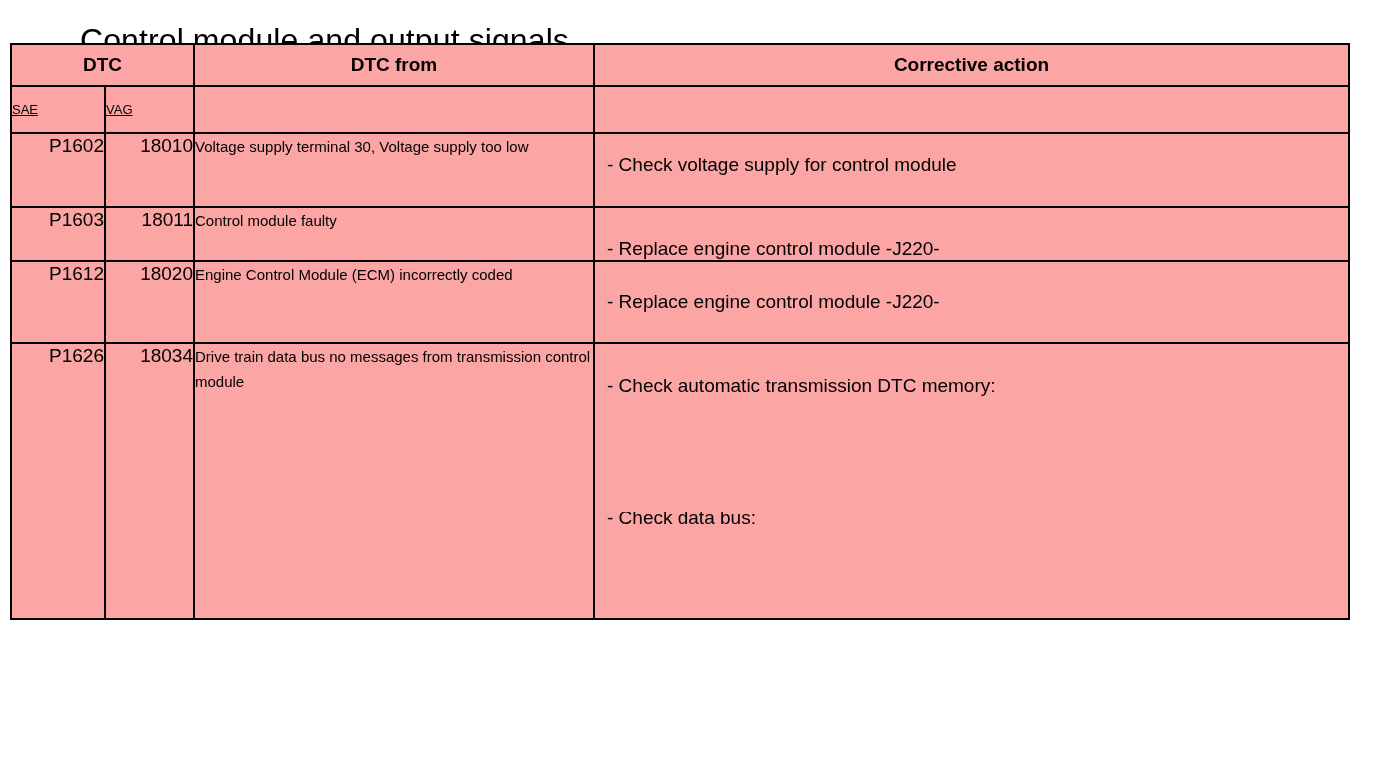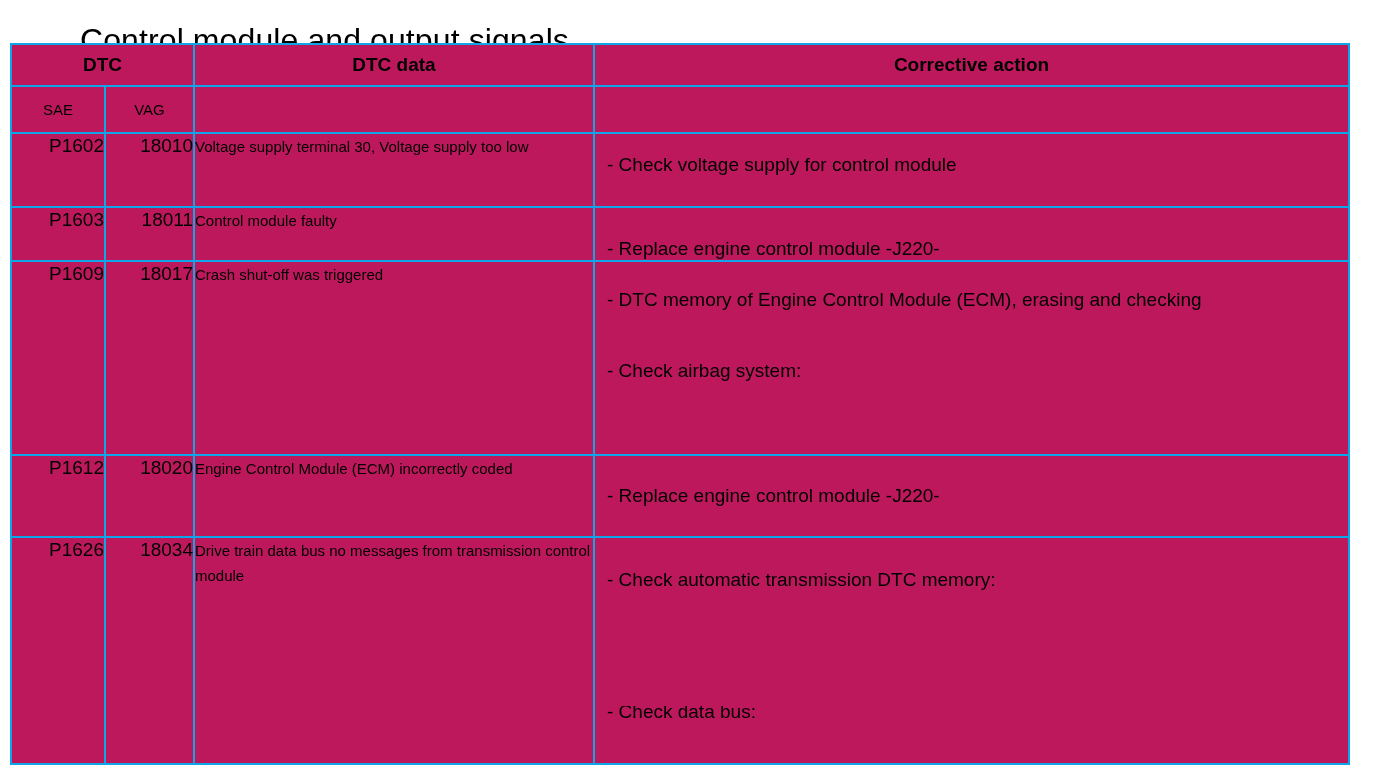--- a/index.html
+++ b/index.html
@@ -33,48 +33,48 @@
   .dtc-table {
     position: absolute;
     left: 10px;
     top: 43px;
     width: 1338px;
     border-collapse: collapse;
     table-layout: fixed;
   }
   .dtc-table td,
   .dtc-table th {
-    border: 2px solid #0ea5e9;
+    border: 2px solid #000000;
     vertical-align: top;
     padding: 0;
-    background: #be185d;
+    background: #fca5a5;
   }
 
   
   col.c-sae  { width: 94px;  }
   col.c-vag  { width: 89px;  }
   col.c-text { width: 400px; }
   col.c-corr { width: 755px; }
 
   
   .hdr {
     text-align: center;
     font-weight: bold;
     font-size: 19px;
     height: 40px;
     line-height: 40px;
     vertical-align: middle;
   }
   .hdr-sub {
-    text-align: center;
     font-weight: 400;
-    font-size: 15px;
+    font-size: 13px;
     height: 45px;
     line-height: 45px;
     vertical-align: middle;
+    text-decoration: underline;
   }
   .hdr-blank { height: 45px; }
 
   
   .code-cell {
     text-align: right;
     font-size: 19px;
     line-height: 24px;
     padding-top: 10px;
   }
@@ -93,21 +93,21 @@
     position: absolute;
     left: 12px;
     right: 8px;
   }
 
   
   .r1 { height: 74px;  }
   .r2 { height: 54px; padding-left: 33px;  }
   .r3 { height: 194px; }
   .r4 { height: 82px;  }
-  .r5 { height: 227px; padding-left: 16px; }
+  .r5 { height: 276px; padding-left: 16px; }
 
   
   .off-a { top: 18px; }
   .off-b { top: 28px; }
   .off-c { top: 25px; }
   .off-d { top: 96px; }
   .off-e { top: 27px; }
   .off-f { top: 29px; }
   .off-g { top: 161px; }
 
@@ -125,21 +125,21 @@
   <colgroup>
     <col class="c-sae">
     <col class="c-vag">
     <col class="c-text">
     <col class="c-corr">
   </colgroup>
   <tbody>
 
     <tr>
       <td class="hdr" colspan="2">DTC</td>
-      <td class="hdr">DTC data</td>
+      <td class="hdr">DTC from</td>
       <td class="hdr">Corrective action</td>
     </tr>
 
     <tr>
       <td class="hdr-sub">SAE</td>
       <td class="hdr-sub">VAG</td>
       <td class="hdr-blank"></td>
       <td class="hdr-blank"></td>
     </tr>
 
@@ -154,29 +154,20 @@
 
     <tr class="r2">
       <td class="code-cell">P1603</td>
       <td class="code-cell">18011</td>
       <td class="text-cell">Control module faulty</td>
       <td class="corr-cell">
         <div class="act off-b">- Replace engine control module -J220-</div>
       </td>
     </tr>
 
-    <tr class="r3">
-      <td class="code-cell">P1609</td>
-      <td class="code-cell">18017</td>
-      <td class="text-cell">Crash shut-off was triggered</td>
-      <td class="corr-cell">
-        <div class="act off-c">- DTC memory of Engine Control Module (ECM), erasing and checking</div>
-        <div class="act off-d">- Check airbag system:</div>
-      </td>
-    </tr>
 
     <tr class="r4">
       <td class="code-cell">P1612</td>
       <td class="code-cell">18020</td>
       <td class="text-cell">Engine Control Module (ECM) incorrectly coded</td>
       <td class="corr-cell">
         <div class="act off-e">- Replace engine control module -J220-</div>
       </td>
     </tr>
 

